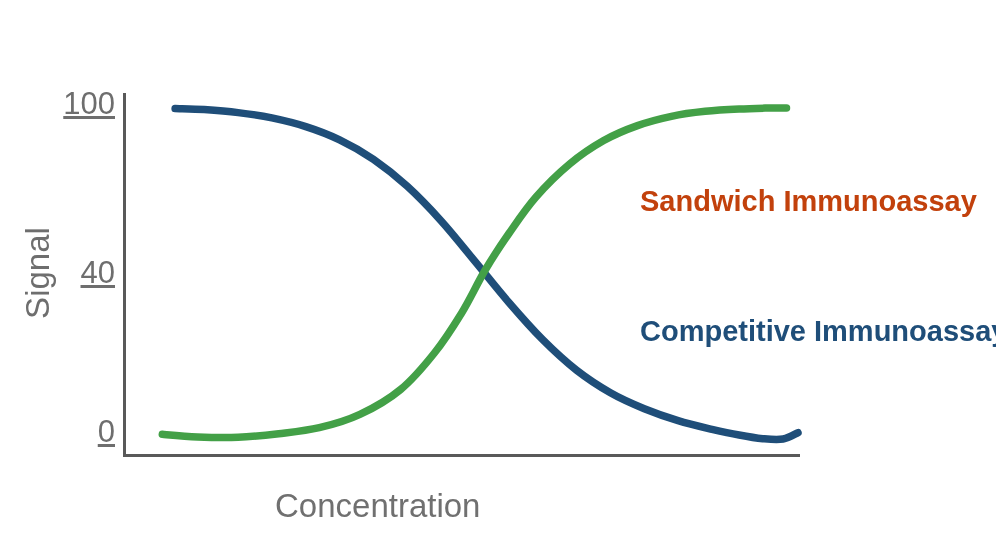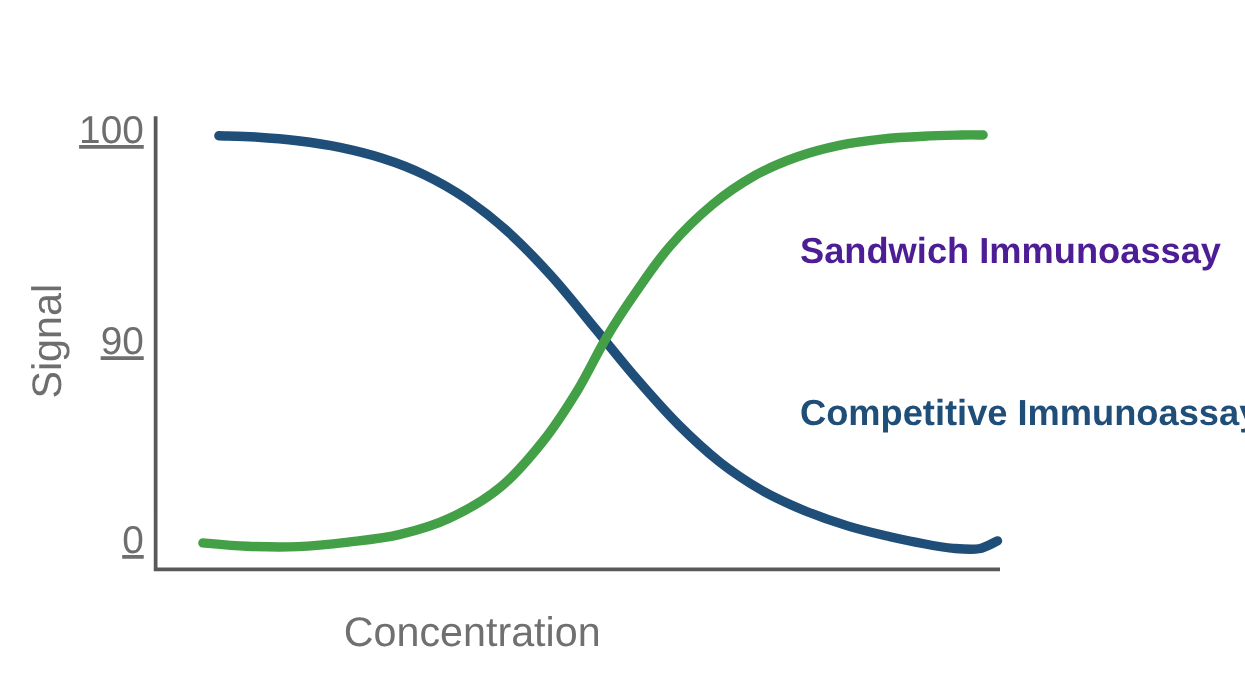--- a/index.html
+++ b/index.html
@@ -64,20 +64,20 @@
 <div class="stage">
   <svg id="plot" width="996" height="547" viewBox="0 0 996 547">
       <path d="M124.5,93 L124.5,455.5 L800,455.5" fill="none" stroke="#595959" stroke-width="3"></path>
       <path d="M175.1,108.6 C180.0,108.8 193.7,109.0 204.2,109.6 C214.7,110.3 226.8,111.2 238.1,112.6 C249.4,114.0 260.7,115.6 271.9,117.9 C283.2,120.3 294.5,122.9 305.8,126.6 C317.1,130.2 328.4,134.4 339.6,139.9 C350.9,145.3 362.2,151.7 373.5,159.4 C384.8,167.2 396.1,176.1 407.3,186.3 C418.6,196.6 429.9,208.4 441.2,220.9 C452.5,233.4 463.8,247.8 475.0,261.4 C486.3,275.0 497.6,289.5 508.9,302.5 C520.2,315.6 531.5,328.4 542.7,339.7 C554.0,351.0 565.3,361.4 576.6,370.3 C587.9,379.1 599.2,386.4 610.4,392.8 C621.7,399.3 633.0,404.1 644.3,408.8 C655.6,413.4 666.9,417.3 678.1,420.7 C689.4,424.2 701.8,427.0 712.0,429.4 C722.1,431.7 730.6,433.5 739.1,435.0 C747.5,436.6 755.4,438.0 762.8,438.7 C770.1,439.3 777.2,440.0 783.1,439.0 C788.9,438.0 795.5,433.7 798.0,432.7" fill="none" stroke="#1f4e79" stroke-width="7.5" stroke-linecap="round"></path>
       <path d="M162.3,434.3 C168.1,434.8 184.8,436.5 197.5,437.0 C210.1,437.5 224.6,437.9 238.1,437.3 C251.6,436.8 265.2,435.3 278.7,433.7 C292.3,432.1 305.8,430.9 319.3,427.7 C332.9,424.5 346.4,420.8 359.9,414.4 C373.5,408.1 388.2,399.8 400.6,389.5 C413.0,379.3 424.3,365.7 434.4,353.0 C444.6,340.3 453.0,327.0 461.5,313.2 C470.0,299.3 477.3,283.3 485.2,270.0 C493.1,256.7 500.4,245.7 508.9,233.5 C517.4,221.3 525.8,208.6 536.0,197.0 C546.1,185.3 558.5,173.2 569.8,163.8 C581.1,154.4 592.4,146.9 603.7,140.5 C615.0,134.2 626.2,129.6 637.5,125.6 C648.8,121.5 660.1,118.7 671.4,116.3 C682.7,113.9 693.9,112.5 705.2,111.3 C716.5,110.1 728.4,109.5 739.1,109.0 C749.8,108.4 761.6,108.2 769.5,108.0 C777.4,107.8 783.6,108.0 786.5,108.0" fill="none" stroke="#43a047" stroke-width="7.5" stroke-linecap="round"></path>
     </svg>
 
   <div class="ylabel">Signal</div>
 
   <div class="tick tick-100">100</div>
-  <div class="tick tick-50">90</div>
+  <div class="tick tick-50">40</div>
   <div class="tick tick-0">0</div>
 
   <div class="xlabel">Concentration</div>
 
-  <div class="series-label s0" style="color: #4c1d95;">Sandwich Immunoassay</div>
+  <div class="series-label s0" style="color: #c2410c;">Sandwich Immunoassay</div>
   <div class="series-label s1" style="color: rgb(31, 78, 121);">Competitive Immunoassay</div>
 </div>
 
 </body></html>

